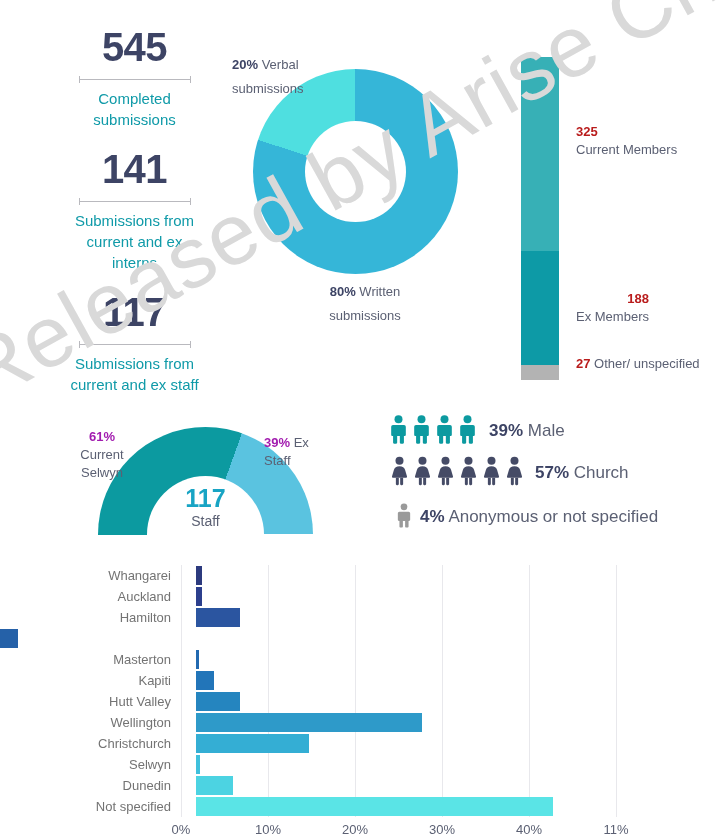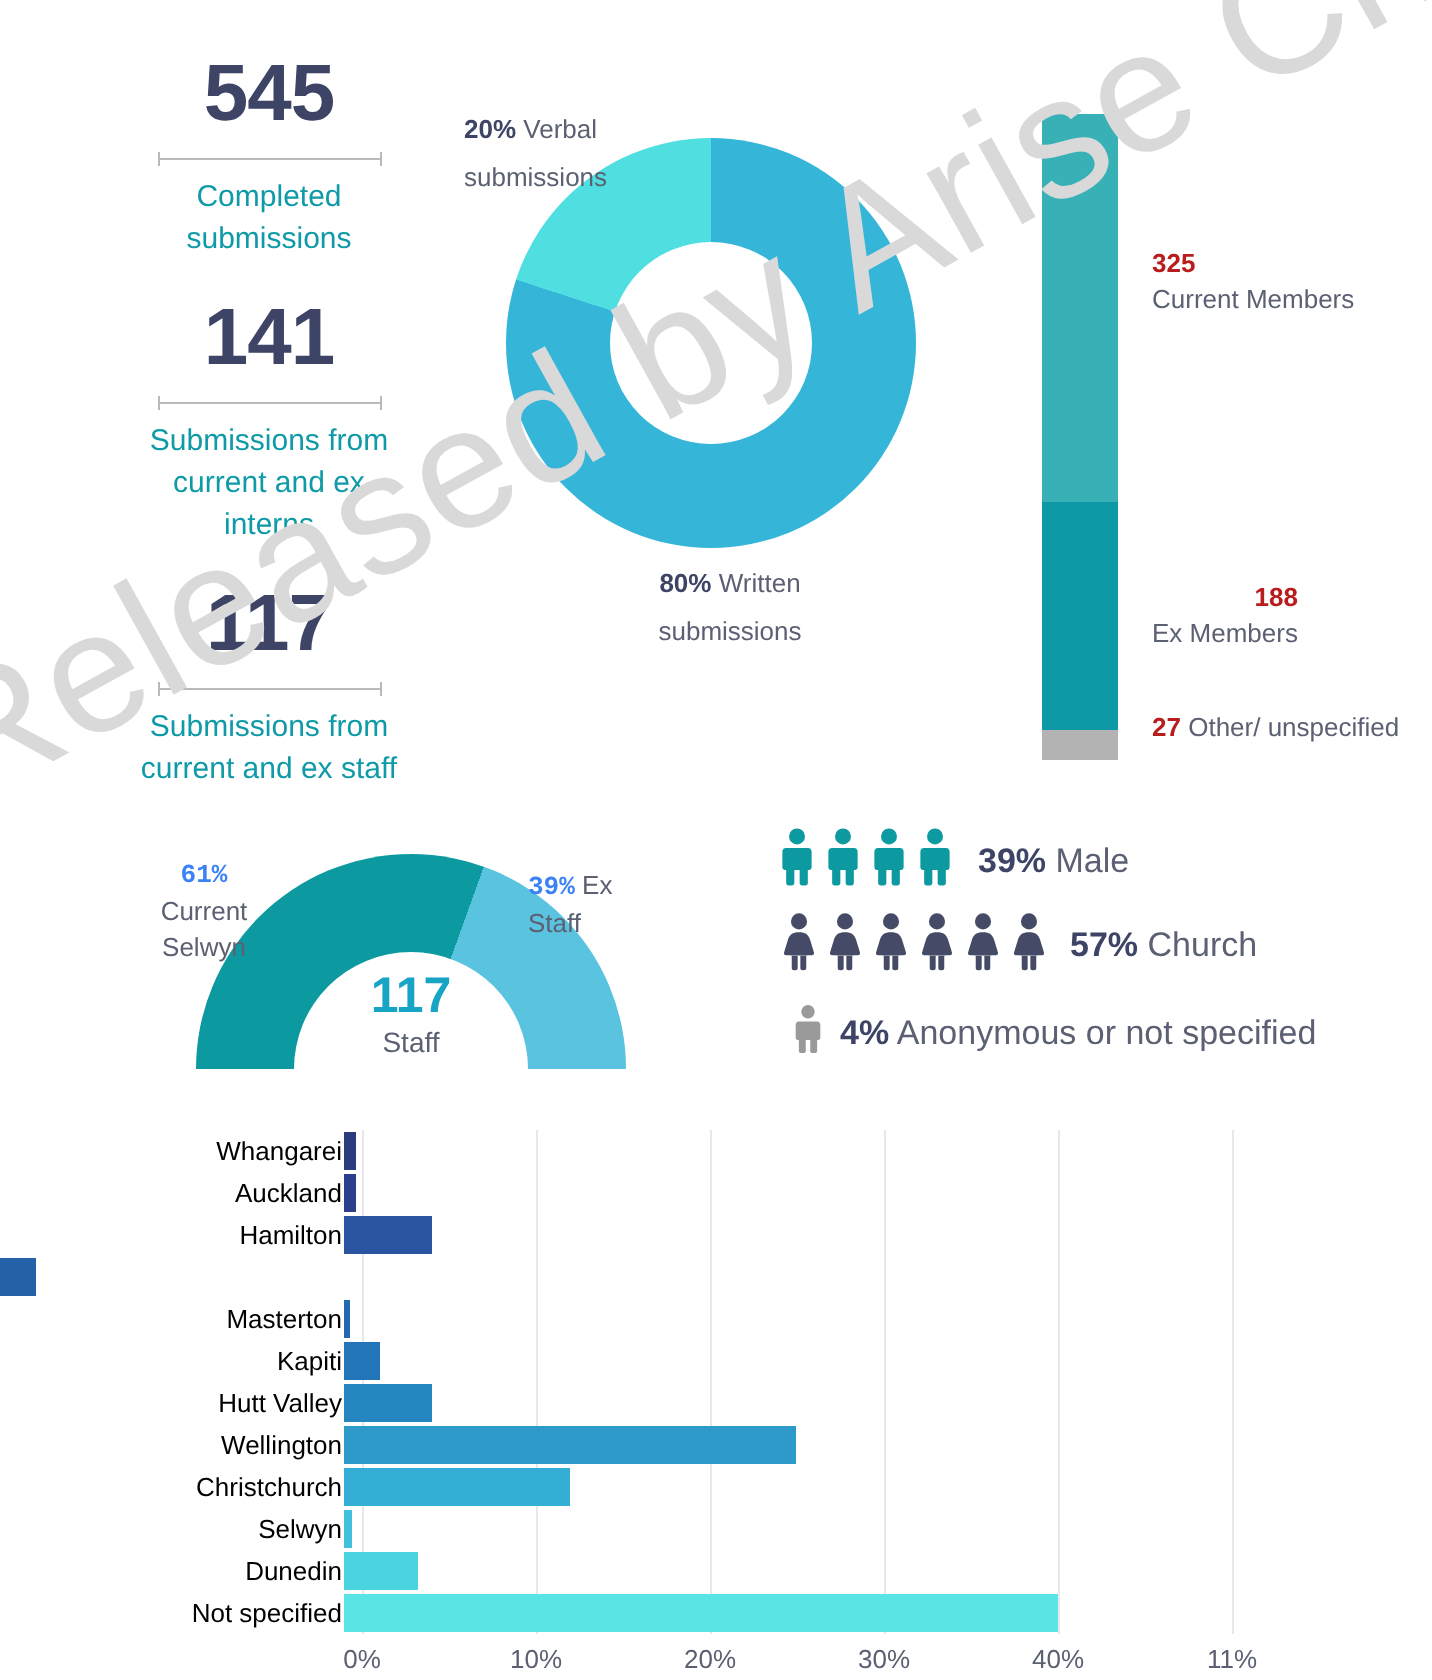--- a/index.html
+++ b/index.html
@@ -86,21 +86,21 @@
   #gauge-hole{
     position:absolute;left:49px;top:49px;width:117px;height:117px;border-radius:50%;
     background:#ffffff;
   }
   #gauge-center{
     position:absolute;left:98px;top:484px;width:215px;text-align:center;z-index:3;
   }
   #gauge-value{font-size:25px;font-weight:bold;color:#18a4c4;line-height:28px;}
   #gauge-sub{font-size:14px;color:#5b6073;line-height:18px;}
   .gauge-lbl{position:absolute;font-size:13px;line-height:18px;color:#5b6073;z-index:3;}
-  .gauge-lbl b{color:#3b82f6;font-weight:bold;font-family:Liberation Mono, monospace;}
+  .gauge-lbl b{color:#a21caf;font-weight:bold;}
   #gauge-lbl-left{left:66px;top:428px;width:72px;text-align:center;}
   #gauge-lbl-right{left:264px;top:434px;width:68px;text-align:left;}
 
   
   #gender{position:absolute;left:389px;top:412px;width:320px;z-index:2;}
   .gender-row{display:flex;align-items:center;margin-bottom:2px;}
   .figs{display:flex;align-items:flex-end;}
   .fig{display:block;}
   .gender-text{font-size:17px;color:#5b6073;margin-left:8px;white-space:nowrap;}
   .gender-text b{color:#3d4465;font-weight:bold;}
@@ -108,21 +108,21 @@
   #row-female{height:42px;}
   #row-anon{height:42px;}
 
   
   #barchart{position:absolute;left:0;top:560px;width:716px;height:280px;z-index:2;}
   #bc-plot{position:absolute;left:181px;top:5px;width:435px;height:252px;}
   .grid-line{position:absolute;top:0;width:1px;height:252px;background:#e8e8ec;}
   .bc-rows{position:absolute;left:0;top:5px;width:716px;}
   .bc-row{height:21px;display:flex;align-items:center;}
   .bc-cat{
-    width:171px;text-align:right;padding-right:1px;font-size:13px;color:#000000;
+    width:171px;text-align:right;padding-right:25px;font-size:13px;color:#737373;
     line-height:21px;
   }
   .bc-bar-area{position:relative;width:435px;height:21px;}
   .bc-bar{position:absolute;left:0;top:1px;height:19px;}
   .bc-axis{position:absolute;left:0;top:262px;width:716px;height:22px;}
   .bc-tick{
     position:absolute;font-size:13px;color:#5b6073;transform:translateX(-50%);
     top:0;
   }
 </style>

